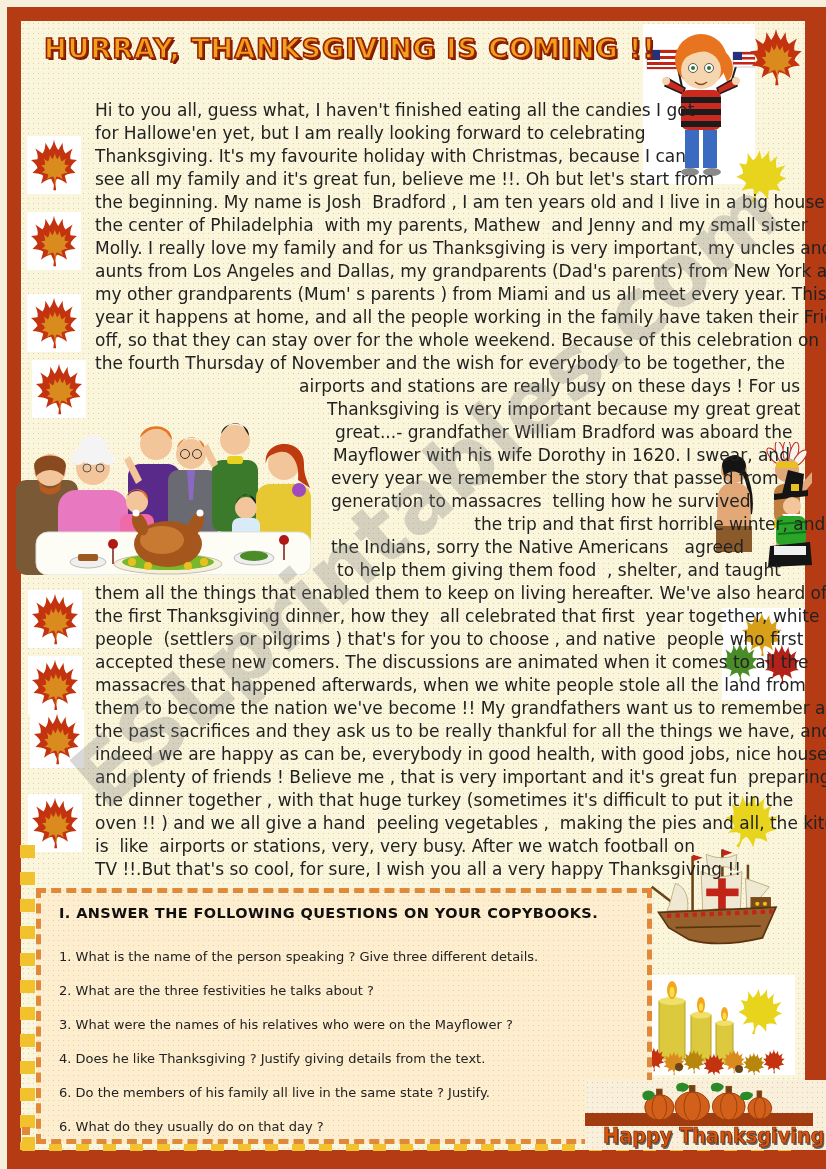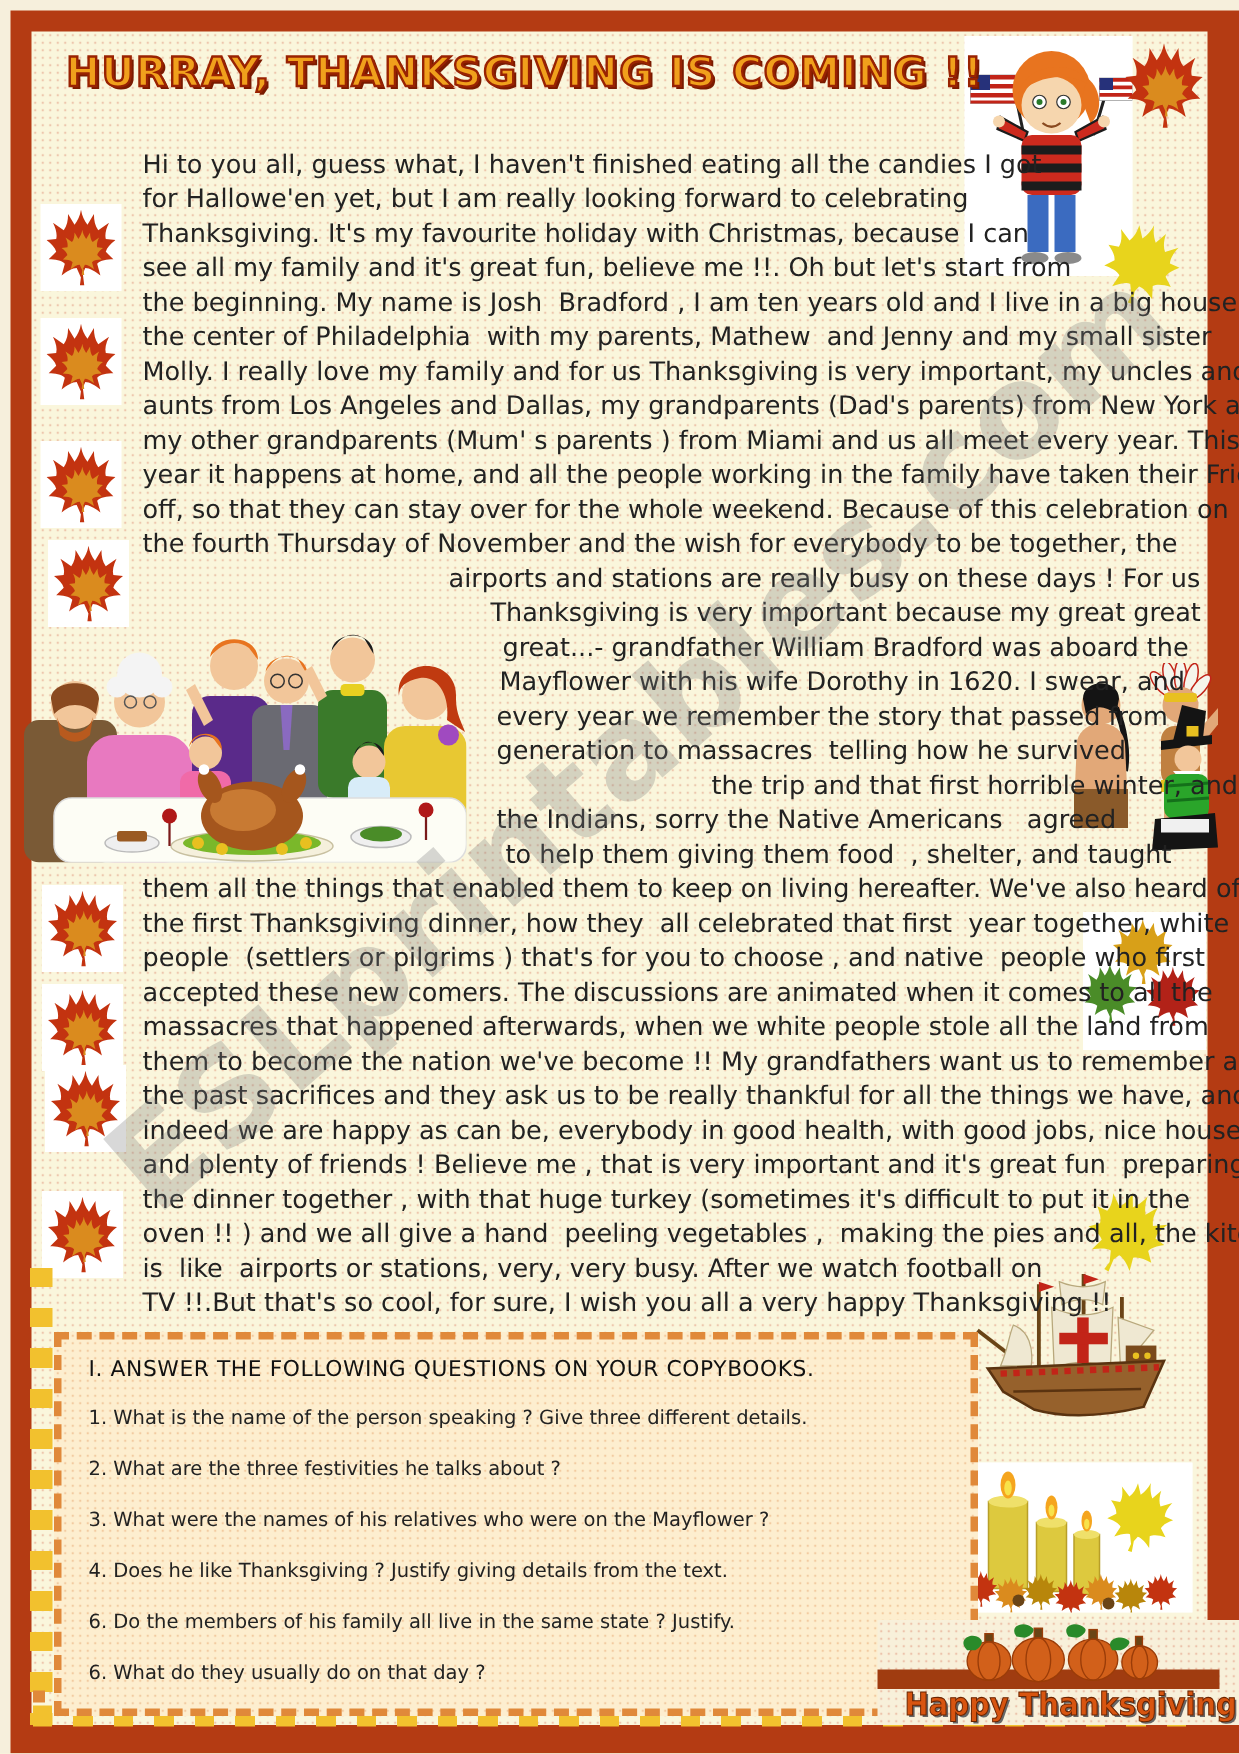--- a/index.html
+++ b/index.html
@@ -18,21 +18,21 @@
          text-shadow:2px 2px 0 #7a1a00;}
   .story{position:absolute;left:95px;top:99px;z-index:2;}
   .story-line{font-size:17px;line-height:23px;color:#222;white-space:pre;}
   .watermark{position:absolute;left:85px;top:740px;z-index:3;pointer-events:none;
          font-size:86px;font-weight:bold;color:rgba(125,125,125,.30);
          transform-origin:0 50%;transform:rotate(-41deg);white-space:nowrap;}
   .qbox{position:absolute;left:36px;top:888px;width:588px;height:234px;z-index:2;
         border:5px dashed #e0893a;background:#fdeecf;
         background-image:radial-gradient(rgba(225,150,90,.4) .9px,transparent 1px);
         background-size:5px 5px;padding:12px 0 0 18px;box-sizing:content-box;}
-  .q-heading{font-size:14.5px;font-weight:normal;color:#111;letter-spacing:.4px;margin-bottom:15px;}
+  .q-heading{font-size:14.5px;font-weight:bold;color:#111;letter-spacing:.4px;margin-bottom:26px;}
   .q-item{font-size:13px;color:#222;margin-bottom:14px;line-height:20px;white-space:pre;}
   .checker-left{position:absolute;left:20px;top:845px;width:15px;height:305px;z-index:1;
         background:repeating-linear-gradient(180deg,#f2c12e 0 13px,transparent 13px 27px);}
   .checker-bottom{position:absolute;left:22px;top:1137px;width:782px;height:14px;z-index:1;
         background:repeating-linear-gradient(90deg,#f2c12e 0 13px,transparent 13px 27px);}
   .checker-orange{position:absolute;left:22px;top:1127px;width:782px;height:8px;z-index:1;
         background:repeating-linear-gradient(90deg,#e0893a 0 8px,transparent 8px 17px);}
   .leaf-card{position:absolute;z-index:1;background:#fff;width:54px;height:58px;
         display:flex;align-items:center;justify-content:center;}
   .leaf2{width:46px;height:52px;}

